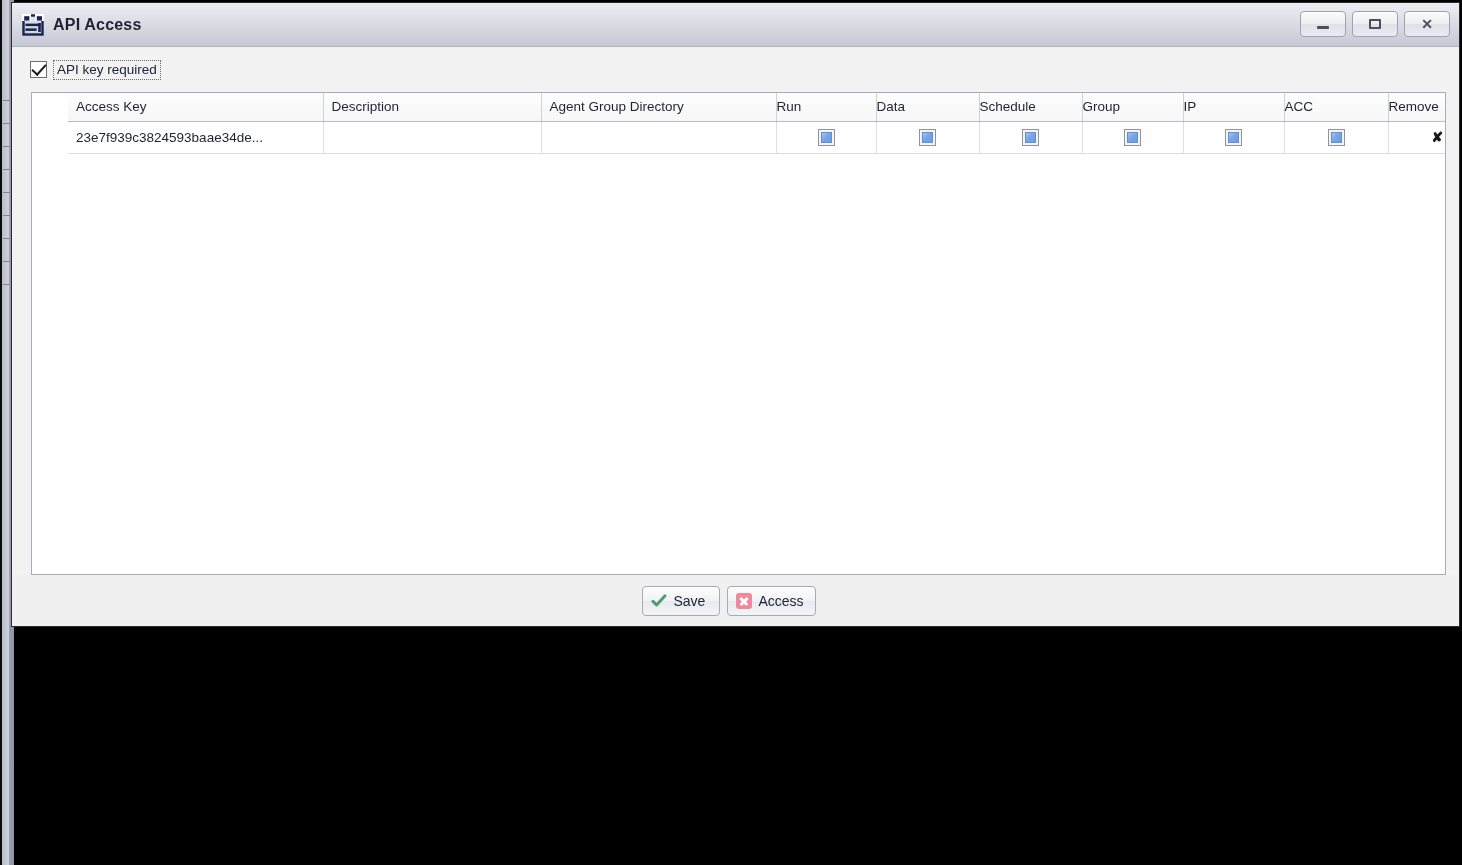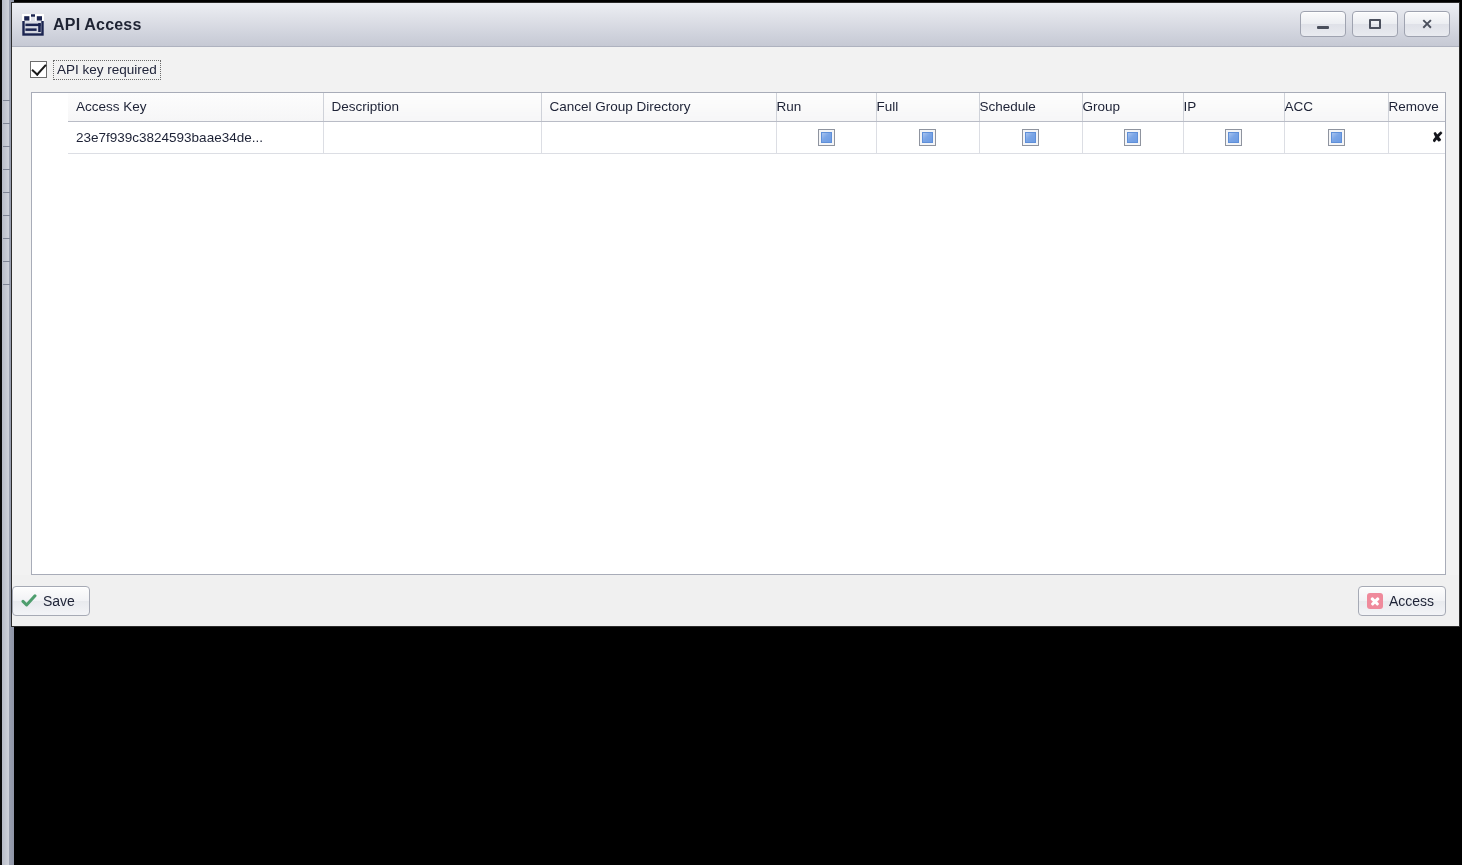--- a/index.html
+++ b/index.html
@@ -248,21 +248,21 @@
     background: #ffffff;
   }
 
   
   #footer {
     height: 51px;
     flex: 0 0 51px;
     background: #f0f0f0;
     display: flex;
     align-items: center;
-    justify-content: space-between;
+    justify-content: center;
     padding-right: 13px;
     gap: 7px;
     box-sizing: border-box;
   }
   .action-btn {
     height: 30px;
     min-width: 78px;
     border: 1px solid #a6aab5;
     border-radius: 4px;
     background: linear-gradient(to bottom, #fdfdfd 0%, #f1f2f5 50%, #e8eaee 51%, #f3f4f7 100%);
@@ -364,23 +364,23 @@
             <col style="width: 103px;">
             <col style="width: 101px;">
             <col style="width: 101px;">
             <col style="width: 104px;">
             <col style="width: 98px;">
           </colgroup>
         <thead>
           <tr id="header-row">
               <th>Access Key</th>
               <th>Description</th>
-              <th>Cancel Group Directory</th>
+              <th>Agent Group Directory</th>
               <th class="ctr">Run</th>
-              <th class="ctr">Full</th>
+              <th class="ctr">Data</th>
               <th class="ctr">Schedule</th>
               <th class="ctr">Group</th>
               <th class="ctr">IP</th>
               <th class="ctr">ACC</th>
               <th class="ctr">Remove</th>
             </tr>
         </thead>
         <tbody id="body-rows">
             <tr>
               <td>23e7f939c3824593baae34de...</td>

